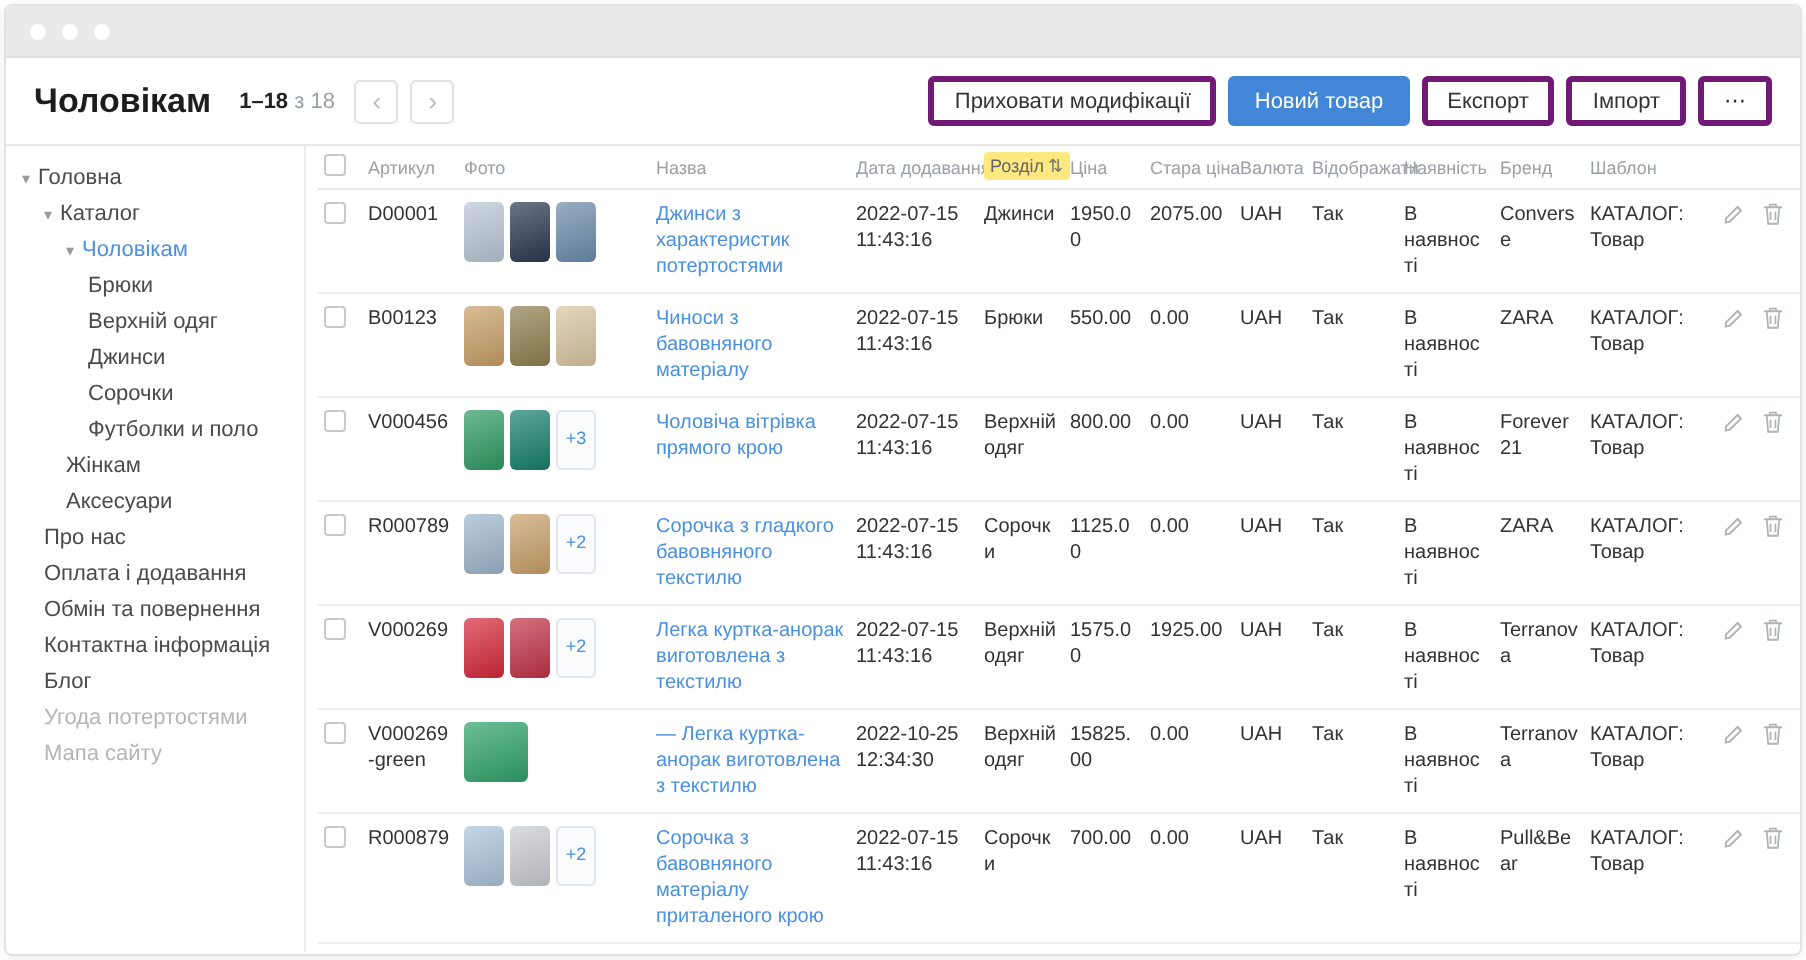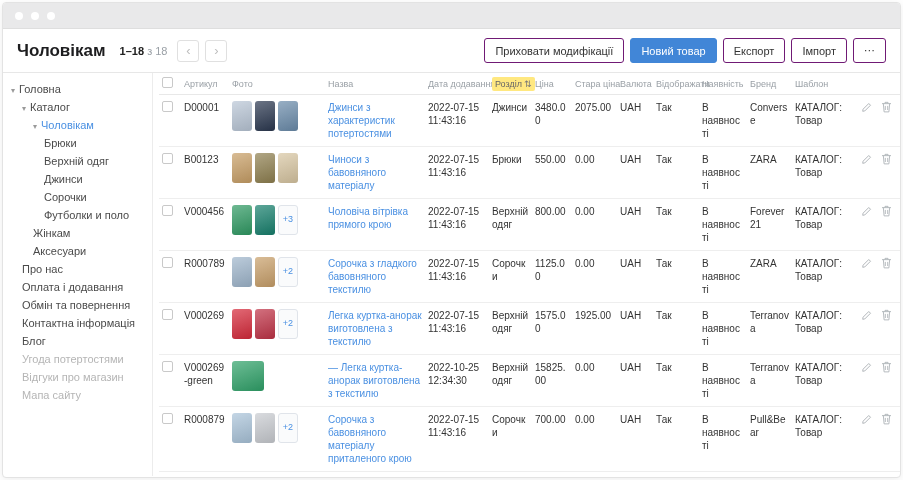--- a/index.html
+++ b/index.html
@@ -10,21 +10,21 @@
   .titlebar { height:26px; background:#e9e9ea; display:flex; align-items:center; gap:8px;
               padding:0 12px; border-bottom:1px solid #dedede; }
   .dot { width:8px; height:8px; border-radius:50%; background:#ffffff; }
   .toolbar { display:flex; align-items:center; padding:9px 14px; gap:6px; border-bottom:1px solid #e7e7e7; background:#fff; }
   .title { font-size:17px; font-weight:bold; color:#1d1d1f; margin-right:8px; }
   .pag { font-size:11px; color:#222; font-weight:bold; margin-right:4px; }
   .pag .muted { color:#9aa0a6; font-weight:normal; }
   .nav-btn { width:22px; height:22px; border:1px solid #e0e0e0; background:#fff; border-radius:3px;
              color:#bdbdbd; font-size:13px; line-height:1; cursor:pointer; font-family:inherit; }
   .spacer { flex:1; }
-  .btn { height:25px; padding:0 10px; font-size:11px; border:1px solid #701a75; border-radius:3px;
+  .btn { height:25px; padding:0 10px; font-size:11px; border:3px solid #701a75; border-radius:3px;
          background:#fff; color:#333; cursor:pointer; font-family:inherit; white-space:nowrap; }
   .btn.primary { background:var(--accent,#4186d7); border-color:var(--accent,#4186d7); color:#fff; }
   .content { display:flex; height:403px; }
   .sidebar { width:150px; border-right:1px solid #ececec; padding:7px 4px; overflow:hidden; flex:none; }
   .side-item { font-size:11px; color:#4a4a4a; padding:3px 2px; white-space:nowrap; cursor:pointer; }
   .side-item.active { color:var(--link,#4a90e2); }
   .side-item.muted { color:#b5b5b5; }
   .caret { color:#9a9a9a; font-size:8px; margin-right:4px; display:inline-block; }
   .table-wrap { flex:1; overflow:hidden; padding:0 4px 0 6px; }
   table { width:100%; border-collapse:collapse; table-layout:fixed; }
@@ -86,21 +86,20 @@
         <div class="side-item" style="padding-left: 37px;"><span>Сорочки</span></div>
         <div class="side-item" style="padding-left: 37px;"><span>Футболки и поло</span></div>
         <div class="side-item" style="padding-left: 26px;"><span>Жінкам</span></div>
         <div class="side-item" style="padding-left: 26px;"><span>Аксесуари</span></div>
         <div class="side-item" style="padding-left: 15px;"><span>Про нас</span></div>
         <div class="side-item" style="padding-left: 15px;"><span>Оплата і додавання</span></div>
         <div class="side-item" style="padding-left: 15px;"><span>Обмін та повернення</span></div>
         <div class="side-item" style="padding-left: 15px;"><span>Контактна інформація</span></div>
         <div class="side-item" style="padding-left: 15px;"><span>Блог</span></div>
         <div class="side-item muted" style="padding-left: 15px;"><span>Угода потертостями</span></div>
-        <div class="side-item muted" style="padding-left: 15px;"><span>Відгуки про магазин</span></div>
         <div class="side-item muted" style="padding-left: 15px;"><span>Мапа сайту</span></div>
       </nav>
 
     <div class="table-wrap">
       <table>
         <colgroup>
           <col style="width:22px">
             <col style="width:48px">
             <col style="width:96px">
             <col style="width:100px">
@@ -145,21 +144,21 @@
                   <div class="thumb" style="background-color: rgb(43, 56, 80);"></div>
                   <div class="thumb" style="background-color: rgb(107, 140, 171);"></div>
                 </div>
               </td>
     <td><a class="name-link">Джинси з характеристик потертостями</a></td>
     <td>
       <div>2022-07-15</div>
       <div>11:43:16</div>
     </td>
     <td>Джинси</td>
-    <td>3480.00</td>
+    <td>1950.00</td>
     <td>2075.00</td>
     <td>UAH</td>
     <td>Так</td>
     <td>В наявності</td>
     <td>Converse</td>
     <td>КАТАЛОГ: Товар</td>
     <td class="actions">
       <span class="icon-btn">
         <svg width="11" height="11" viewBox="0 0 16 16" fill="none" stroke="#9aa0a6" stroke-width="1.4" stroke-linejoin="round">
                     <path d="M11.3 2.2l2.5 2.5L5.5 13l-3 .5.5-3z"></path>

